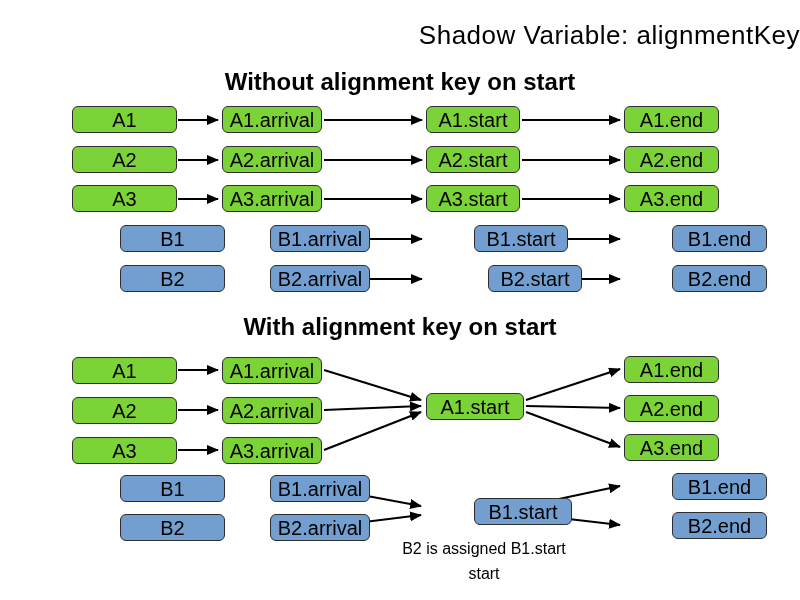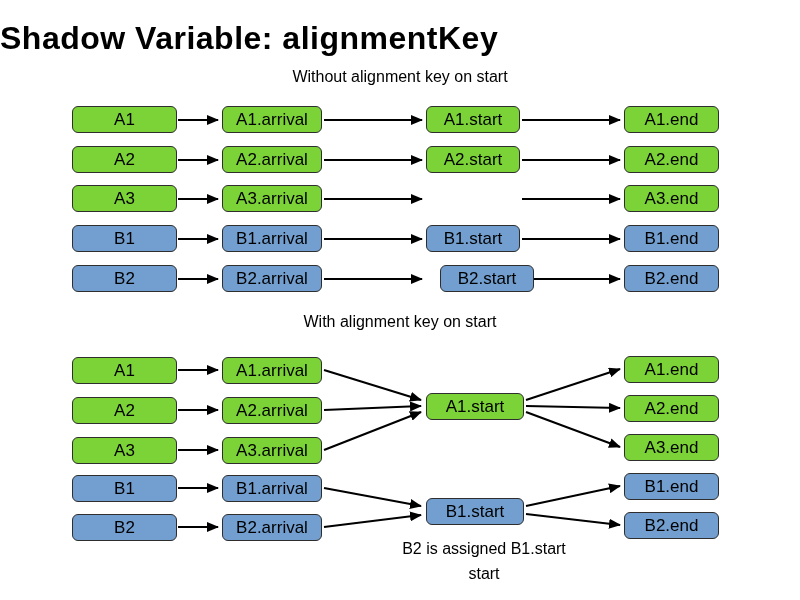--- a/index.html
+++ b/index.html
@@ -2,35 +2,35 @@
 <html style="--green: #7cd338; --blue: #729fcf;"><head>
 <meta charset="utf-8">
 <style>
   html,body{margin:0;padding:0;background:#ffffff;}
   #canvas{
     position:relative;width:800px;height:600px;background:#ffffff;
     font-family:"Liberation Sans","DejaVu Sans",sans-serif;color:#000;
     overflow:hidden;
   }
   .title{
-    position:absolute;left:0;top:20px;width:100%;text-align:left;
-    font-size:32px;font-weight:700;letter-spacing:.5px;
+    position:absolute;left:0;top:20px;width:100%;text-align:right;
+    font-size:26px;font-weight:400;letter-spacing:.5px;
   }
   .subtitle{
     position:absolute;left:0;width:100%;text-align:center;
-    font-size:16px;font-weight:400;
+    font-size:24px;font-weight:700;
   }
   .box{
     position:absolute;height:27px;box-sizing:border-box;
     border:1.6px solid #2e2e2e;border-radius:6px;
     display:flex;align-items:center;justify-content:center;
-    font-size:17px;line-height:1;
+    font-size:20px;line-height:1;
   }
   .green{background:var(--green,#7cd338);}
-  .blue{background:var(--blue,#729fcf);}
+  .blue{background:var(--blue,#729fcf);margin-left:48px;}
   .note{
     position:absolute;text-align:center;font-size:16px;line-height:25px;
   }
   svg.arrows{position:absolute;left:0;top:0;pointer-events:none;}
   svg.arrows line{stroke:#000;stroke-width:2.1;}
 </style>
 </head>
 <body>
 
 <div id="canvas">
@@ -97,20 +97,21 @@
   <div class="box green" style="left:426px;top:106px;width:94px">A1.start</div>
   <div class="box green" style="left:624px;top:106px;width:95px">A1.end</div>
 
   <div class="box green" style="left:72px;top:146px;width:105px">A2</div>
   <div class="box green" style="left:222px;top:146px;width:100px">A2.arrival</div>
   <div class="box green" style="left:426px;top:146px;width:94px">A2.start</div>
   <div class="box green" style="left:624px;top:146px;width:95px">A2.end</div>
 
   <div class="box green" style="left:72px;top:185px;width:105px">A3</div>
   <div class="box green" style="left:222px;top:185px;width:100px">A3.arrival</div>
+  <div class="box green" style="left:426px;top:185px;width:94px">A3.start</div>
   <div class="box green" style="left:624px;top:185px;width:95px">A3.end</div>
 
   <div class="box blue" style="left:72px;top:225px;width:105px">B1</div>
   <div class="box blue" style="left:222px;top:225px;width:100px">B1.arrival</div>
   <div class="box blue" style="left:426px;top:225px;width:94px">B1.start</div>
   <div class="box blue" style="left:624px;top:225px;width:95px">B1.end</div>
 
   <div class="box blue" style="left:72px;top:265px;width:105px">B2</div>
   <div class="box blue" style="left:222px;top:265px;width:100px">B2.arrival</div>
   <div class="box blue" style="left:440px;top:265px;width:94px">B2.start</div>

